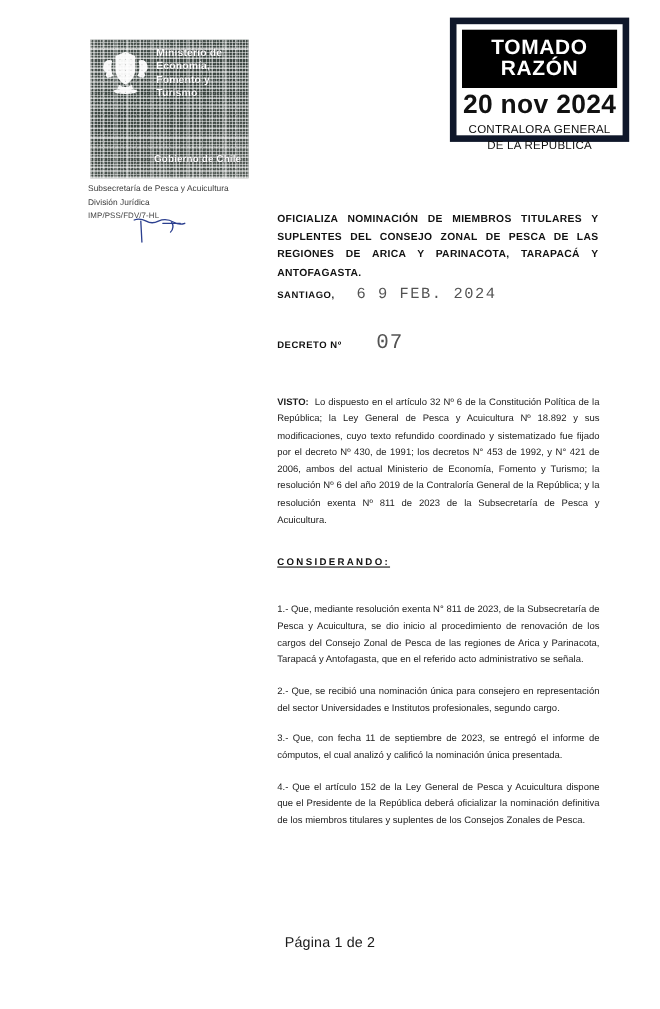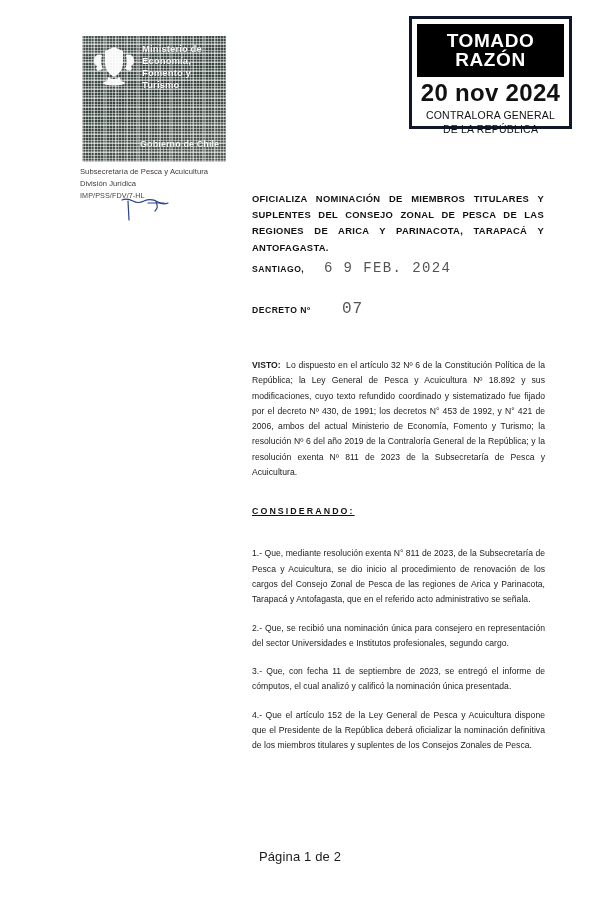--- a/index.html
+++ b/index.html
@@ -25,21 +25,21 @@
   }
 
   
   .stamp {
     position: absolute;
     left: 409px;
     top: 16px;
     width: 163px;
     height: 113px;
     background: #ffffff;
-    border: 3px solid #0f172a;
+    border: 6px solid #0f172a;
     box-sizing: border-box;
     padding: 5px;
     display: flex;
     flex-direction: column;
   }
   .stamp-title {
     background: #000000;
     color: #ffffff;
     font-weight: bold;
     font-size: 19px;
@@ -203,21 +203,21 @@
     flex: none;
   }
   .meta-value {
     font-size: 14px;
     letter-spacing: 1.4px;
     color: #2e2e2e;
     font-family: "Liberation Mono", monospace;
     opacity: 0.82;
   }
   .meta-value.decree {
-    font-size: 16px;
+    font-size: 19px;
     letter-spacing: 1px;
     padding-left: 18px;
   }
 
   .body-block {
     position: absolute;
     left: 252px;
     top: 358px;
     width: 293px;
   }

